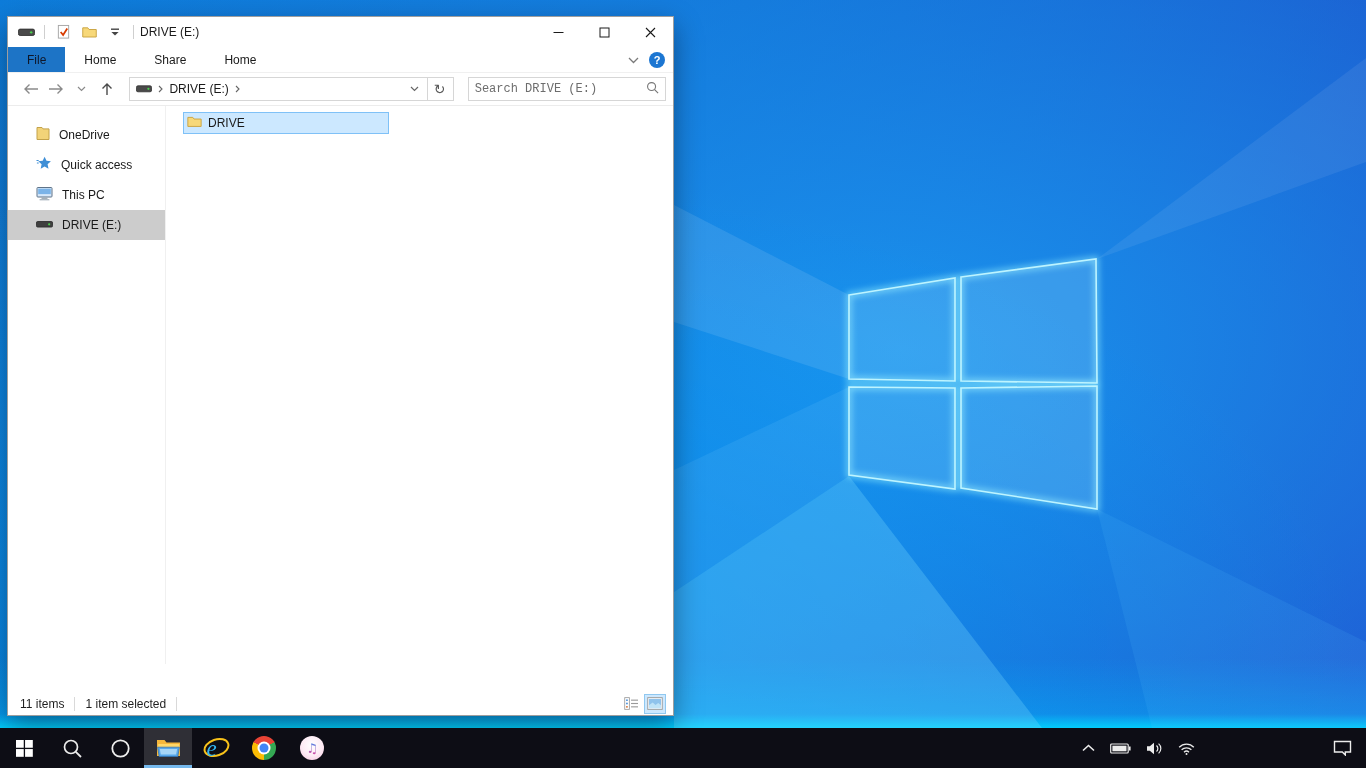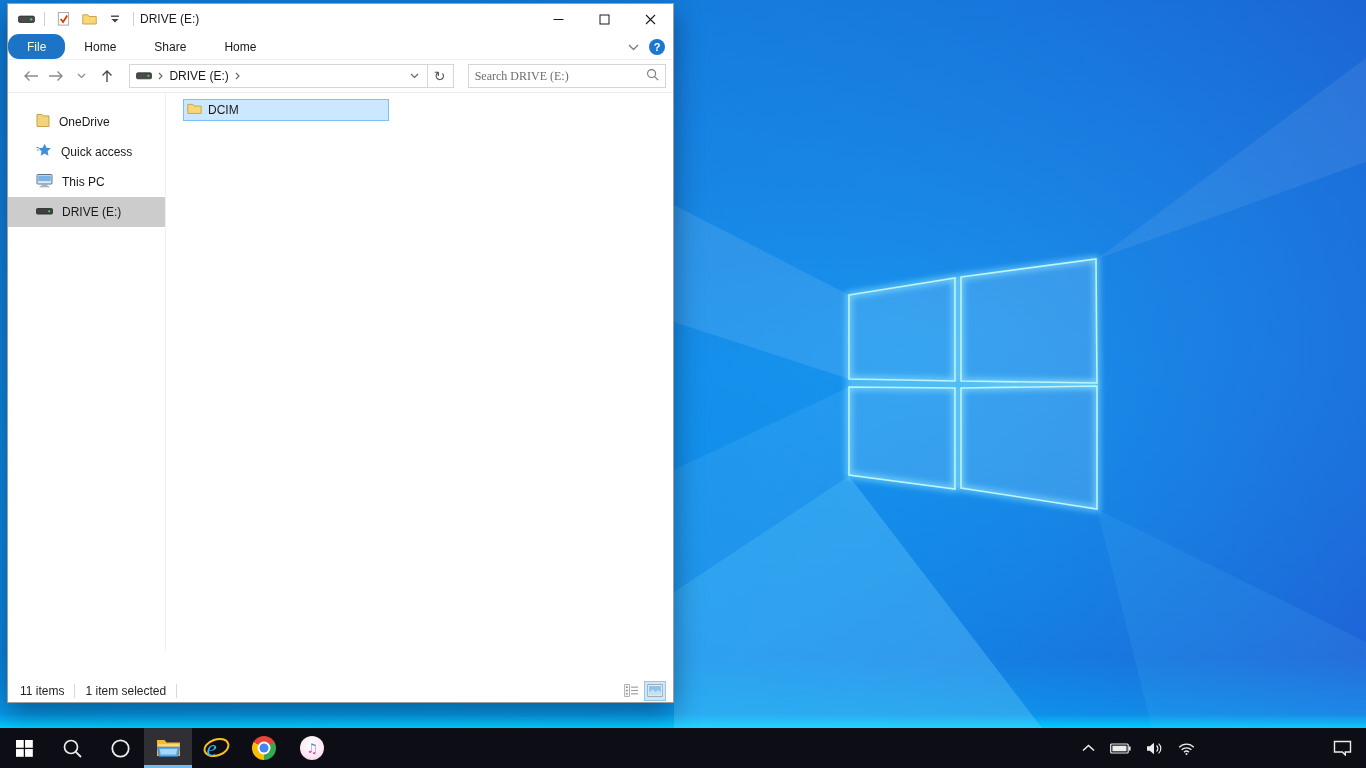--- a/index.html
+++ b/index.html
@@ -11,56 +11,56 @@
     background:
       linear-gradient(to top, rgba(0,214,255,.9) 0px, rgba(0,190,255,.35) 14px, rgba(0,170,255,0) 70px),
       radial-gradient(130% 120% at 28% 88%, rgba(0,170,255,.50), rgba(0,170,255,0) 55%),
       radial-gradient(115% 125% at 66% 48%, rgba(26,148,238,.95), rgba(26,148,238,0) 75%),
       linear-gradient(112deg, #0c7ad8 0%, #1168cf 45%, #1e49c6 88%, #2144ca 100%);
   }
   .wp-art { position:absolute; left:0; top:0; pointer-events:none; }
 
   
   .window {
-    position:absolute; left:7px; top:3px; width:667px; height:700px;
+    position:absolute; left:7px; top:16px; width:667px; height:700px;
     background:#fff; border:1px solid rgba(40,40,40,.45);
     box-shadow:0 10px 26px rgba(0,0,0,.38);
     display:flex; flex-direction:column; font-size:12px; color:#1a1a1a;
   }
 
   
   .titlebar { height:30px; display:flex; align-items:center; flex:none; }
   .qat { display:flex; align-items:center; gap:6px; padding-left:8px; }
   .qat-sep { width:1px; height:14px; background:#cfcfcf; margin:0 2px; }
   .qat-btn { display:flex; align-items:center; justify-content:center; width:20px; height:22px; }
   .win-title { margin-left:4px; font-size:12px; color:#1a1a1a; }
   .caption-btns { margin-left:auto; display:flex; height:30px; }
   .cap-btn { width:46px; height:30px; display:flex; align-items:center; justify-content:center; }
 
   
   .ribbon { height:26px; display:flex; align-items:stretch; flex:none; border-bottom:1px solid #f0f0f0; }
   .tab { padding:0 19px; display:flex; align-items:center; font-size:12px; }
-  .tab.file { background:#1d74c6; color:#fef9c3;border-radius:11px; }
+  .tab.file { background:#1d74c6; color:#0f172a; }
   .ribbon-right { margin-left:auto; display:flex; align-items:center; gap:10px; padding-right:8px; }
   .help-circle { width:16px; height:16px; border-radius:50%; background:#1c76d2; color:#fff;
                  font-size:11px; font-weight:bold; display:flex; align-items:center; justify-content:center; }
 
   
   .navrow { height:33px; display:flex; align-items:center; flex:none; padding:0 7px 0 12px; border-bottom:1px solid #ececec; gap:4px; }
   .nav-btn { width:22px; height:24px; display:flex; align-items:center; justify-content:center; }
   .addressbar { width:334px; height:24px; border:1px solid #d6d6d6; background:#fff;
                 display:flex; align-items:center; padding:0 2px 0 6px; margin-left:8px; }
   .crumb-sep { display:flex; align-items:center; padding:0 6px; }
   .addr-spacer { flex:1; }
   .addr-divider { width:1px; height:22px; background:#d6d6d6; margin:0 1px; }
   .addr-btn { width:22px; height:22px; display:flex; align-items:center; justify-content:center; color:#5a5a5a; font-size:14px; }
   .searchbox { width:204px; height:24px; border:1px solid #d6d6d6; background:#fff;
                display:flex; align-items:center; margin-left:10px; padding:0 6px; }
   .searchbox input { flex:1; border:none; outline:none; font-size:12px; color:#0c4a6e;
-                     font-family:Liberation Serif, serif; }
+                     font-family:Liberation Mono, monospace; }
   .searchbox input::placeholder { color:#6d6d6d; opacity:1; }
 
   
   .body { flex:1; display:flex; min-height:0; }
   .sidebar { width:158px; flex:none; padding-top:14px; border-right:1px solid #f0f0f0; }
   .side-item { height:30px; display:flex; align-items:center; gap:9px; padding-left:28px; font-size:12px; }
   .side-item.selected { background:#cccccc; }
   .content { flex:1; position:relative; background:#fff; }
   .file-tile { position:absolute; left:17px; top:6px; width:206px; height:22px;
                background:#cce8ff; border:1px solid #7fc1f7; display:flex; align-items:center; gap:6px; padding-left:3px; }
@@ -293,21 +293,21 @@
       </div>
     </div>
 
     <div class="content">
       <div class="file-tile">
         <span>
           <svg width="15" height="12" viewBox="0 0 16 13">
               <path d="M0.8 1.5 h5.4 l1.3 1.8 h7.7 v8 h-14.4 z" fill="#f7d879" stroke="#c9a23f"></path>
             </svg>
         </span>
-        <span>DCIM</span>
+        <span>DRIVE</span>
       </div>
     </div>
   </div>
 
   <div class="statusbar">
     <span>11 items</span>
     <span class="status-sep"></span>
     <span>1 item selected</span>
     <span class="status-sep"></span>
     <div class="status-right">

